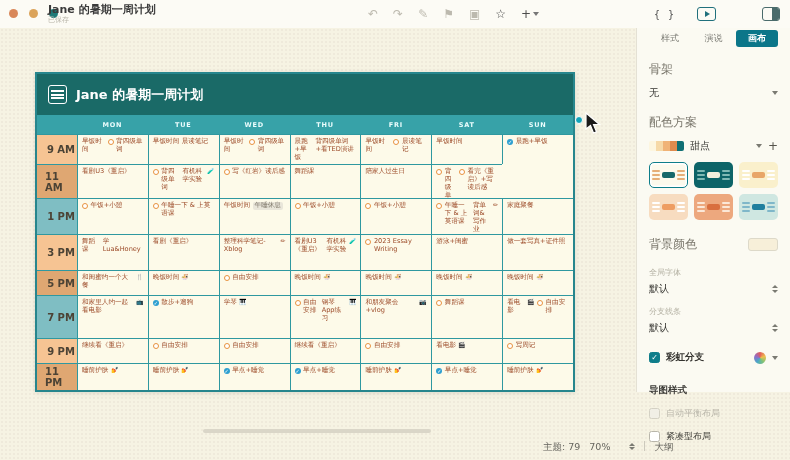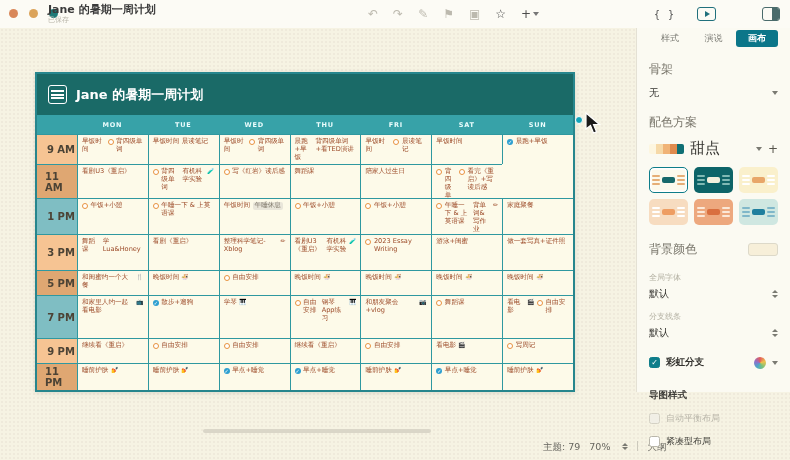--- a/index.html
+++ b/index.html
@@ -37,21 +37,21 @@
   .pselect{display:flex;align-items:center;justify-content:space-between;margin-top:8px;}
   .pselect .val{font-size:10px;color:#33322e;}
   .tri-d{width:0;height:0;border-left:3.5px solid transparent;border-right:3.5px solid transparent;border-top:4.5px solid #7a7a72;}
   .stepper{display:flex;flex-direction:column;gap:1.5px;align-items:center;}
   .stepper i{width:0;height:0;border-left:3px solid transparent;border-right:3px solid transparent;display:block;}
   .stepper .u{border-bottom:3.5px solid #7a7a72;}
   .stepper .d{border-top:3.5px solid #7a7a72;}
   #scheme-row{display:flex;align-items:center;margin-top:8px;gap:6px;}
   #scheme-strip{display:flex;border-radius:2px;overflow:hidden;}
   #scheme-strip span{width:7px;height:10px;display:block;}
-  #scheme-name{font-size:15px;color:#33322e;flex:1;}
+  #scheme-name{font-size:10px;color:#33322e;flex:1;}
   #scheme-plus{font-size:12px;color:#55534b;}
   #thumbs{display:grid;grid-template-columns:repeat(3,1fr);gap:6px;margin-top:9px;}
   .thumb{height:26px;border-radius:5px;border:1.5px solid transparent;display:flex;align-items:center;justify-content:center;gap:2px;box-sizing:border-box;}
   .thumb.sel{border-color:#0e7d8a;box-shadow:inset 0 0 0 1.5px #fff;}
   .thumb .bars{display:flex;flex-direction:column;gap:1.5px;}
   .thumb .bars i{width:8px;height:2.5px;border-radius:1px;display:block;}
   .thumb .core{width:13px;height:6px;border-radius:2px;display:block;}
   #bg-row{display:flex;align-items:center;justify-content:space-between;margin-top:16px;}
   #bg-swatch{width:30px;height:13px;border-radius:3px;border:1px solid #ddd9c9;box-sizing:border-box;}
   .chkrow{display:flex;align-items:center;gap:6px;margin-top:10px;}
@@ -83,21 +83,21 @@
   .line .txt{white-space:normal;}
   .line.tag .txt{background:#e9e6da;color:#7d7668;border-radius:2px;padding:0 2px;}
   .ic{width:6px;height:6px;border-radius:50%;flex:none;margin-top:0.5px;box-sizing:border-box;}
   .ic.clock{border:1.6px solid #e8923e;background:#fff;}
   .ic.check{background:#2e9fd0;color:#fff;font-size:5px;line-height:6px;text-align:center;}
   .em{font-size:6px;line-height:1.1;}
   
   #hscroll{position:absolute;left:203px;top:429px;width:228px;height:4px;border-radius:2px;background:#dad6c8;}
   #statusbar{position:absolute;left:543px;top:441px;display:flex;align-items:flex-start;gap:9px;font-size:9.5px;color:#66655e;}
   #statusbar .sep{width:1px;height:10px;background:#ccc9bc;}
-  #zoomctl{display:flex;align-items:center;gap:12px;}
+  #zoomctl{display:flex;align-items:center;gap:19px;}
   #selhandle{position:absolute;left:575px;top:116px;width:6px;height:6px;border-radius:50%;background:#14a3b8;border:1px solid #fff;}
   #cursor{position:absolute;left:584px;top:112px;z-index:9;}
 </style>
 </head>
 <body>
 
 <div id="topbar">
   <div id="lights">
       <span style="background: rgb(217, 136, 90);"></span>
       <span style="background: rgb(219, 164, 91);"></span>

